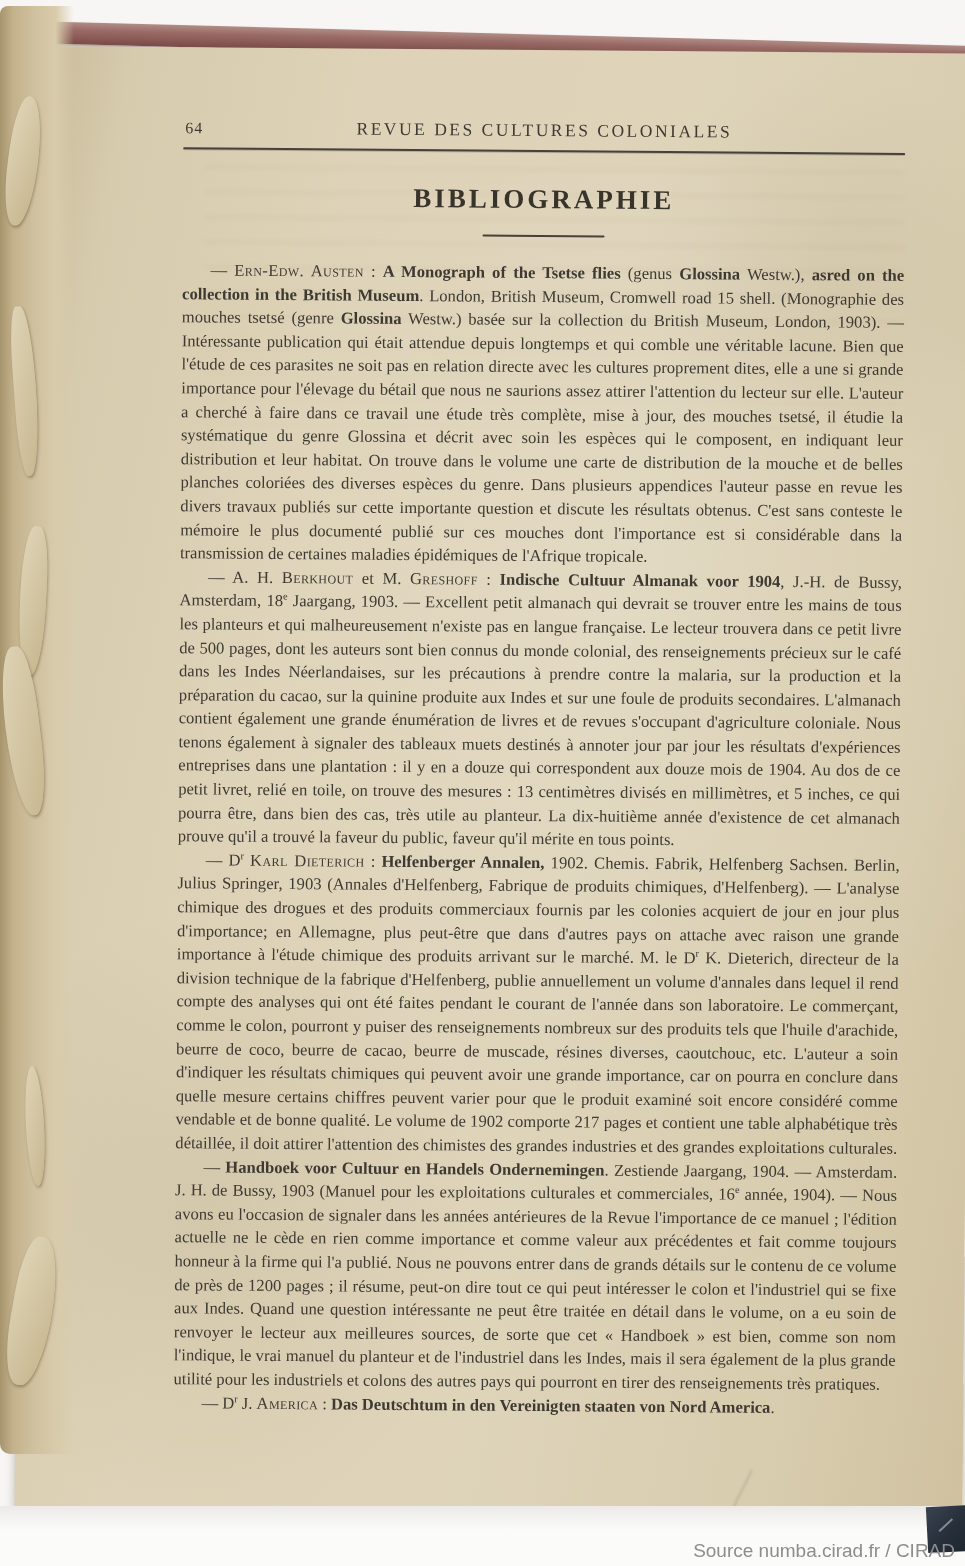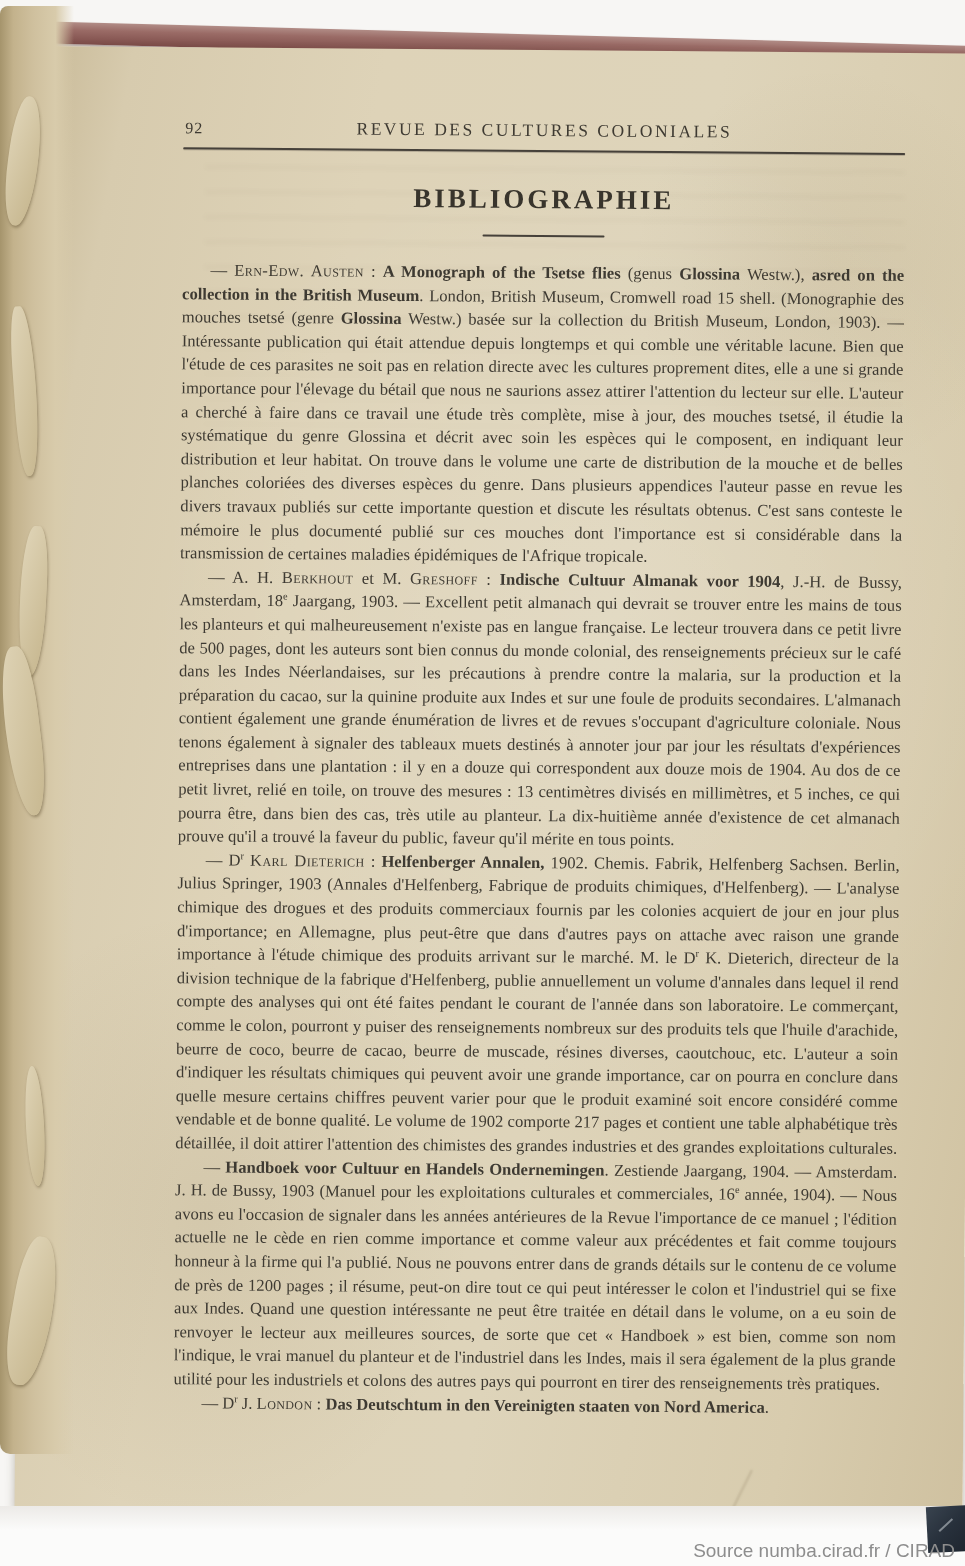--- a/index.html
+++ b/index.html
@@ -112,34 +112,34 @@
 <div class="scan">
 
   <div class="cover-band"></div>
 
   <div class="page">
     <div class="ghost"></div>
     <div class="ghost g2"></div>
 
     <div class="content">
       <div class="running-header">
-        <span class="page-number">92</span>
+        <span class="page-number">64</span>
         <span class="running-title">REVUE DES CULTURES COLONIALES</span>
       </div>
       <div class="header-rule"></div>
 
       <div class="section-title">BIBLIOGRAPHIE</div>
       <div class="section-rule"></div>
 
       <div class="entries">
           <p class="entry"><span>— </span><span class="seg-sc">Ern-Edw. Austen</span><span> : </span><span class="seg-b">A Monograph of the Tsetse flies</span><span> (genus </span><span class="seg-b">Glossina</span><span> Westw.), </span><span class="seg-b">asred on the collection in the British Museum</span><span>. London, British Museum, Cromwell road 15 shell. (Monographie des mouches tsetsé (genre </span><span class="seg-b">Glossina</span><span> Westw.) basée sur la collection du British Museum, London, 1903). — Intéressante publication qui était attendue depuis longtemps et qui comble une véritable lacune. Bien que l'étude de ces parasites ne soit pas en relation directe avec les cultures proprement dites, elle a une si grande importance pour l'élevage du bétail que nous ne saurions assez attirer l'attention du lecteur sur elle. L'auteur a cherché à faire dans ce travail une étude très complète, mise à jour, des mouches tsetsé, il étudie la systématique du genre Glossina et décrit avec soin les espèces qui le composent, en indiquant leur distribution et leur habitat. On trouve dans le volume une carte de distribution de la mouche et de belles planches coloriées des diverses espèces du genre. Dans plusieurs appendices l'auteur passe en revue les divers travaux publiés sur cette importante question et discute les résultats obtenus. C'est sans conteste le mémoire le plus documenté publié sur ces mouches dont l'importance est si considérable dans la transmission de certaines maladies épidémiques de l'Afrique tropicale.</span></p>
           <p class="entry"><span>— A. H. </span><span class="seg-sc">Berkhout</span><span> et M. </span><span class="seg-sc">Greshoff</span><span> : </span><span class="seg-b">Indische Cultuur Almanak voor 1904</span><span>, J.-H. de Bussy, Amsterdam, 18</span><span class="seg-sup">e</span><span> Jaargang, 1903. — Excellent petit almanach qui devrait se trouver entre les mains de tous les planteurs et qui malheureusement n'existe pas en langue française. Le lecteur trouvera dans ce petit livre de 500 pages, dont les auteurs sont bien connus du monde colonial, des renseignements précieux sur le café dans les Indes Néerlandaises, sur les précautions à prendre contre la malaria, sur la production et la préparation du cacao, sur la quinine produite aux Indes et sur une foule de produits secondaires. L'almanach contient également une grande énumération de livres et de revues s'occupant d'agriculture coloniale. Nous tenons également à signaler des tableaux muets destinés à annoter jour par jour les résultats d'expériences entreprises dans une plantation : il y en a douze qui correspondent aux douze mois de 1904. Au dos de ce petit livret, relié en toile, on trouve des mesures : 13 centimètres divisés en millimètres, et 5 inches, ce qui pourra être, dans bien des cas, très utile au planteur. La dix-huitième année d'existence de cet almanach prouve qu'il a trouvé la faveur du public, faveur qu'il mérite en tous points.</span></p>
           <p class="entry"><span>— D</span><span class="seg-sup">r</span><span> </span><span class="seg-sc">Karl Dieterich</span><span> : </span><span class="seg-b">Helfenberger Annalen,</span><span> 1902. Chemis. Fabrik, Helfenberg Sachsen. Berlin, Julius Springer, 1903 (Annales d'Helfenberg, Fabrique de produits chimiques, d'Helfenberg). — L'analyse chimique des drogues et des produits commerciaux fournis par les colonies acquiert de jour en jour plus d'importance; en Allemagne, plus peut-être que dans d'autres pays on attache avec raison une grande importance à l'étude chimique des produits arrivant sur le marché. M. le D</span><span class="seg-sup">r</span><span> K. Dieterich, directeur de la division technique de la fabrique d'Helfenberg, publie annuellement un volume d'annales dans lequel il rend compte des analyses qui ont été faites pendant le courant de l'année dans son laboratoire. Le commerçant, comme le colon, pourront y puiser des renseignements nombreux sur des produits tels que l'huile d'arachide, beurre de coco, beurre de cacao, beurre de muscade, résines diverses, caoutchouc, etc. L'auteur a soin d'indiquer les résultats chimiques qui peuvent avoir une grande importance, car on pourra en conclure dans quelle mesure certains chiffres peuvent varier pour que le produit examiné soit encore considéré comme vendable et de bonne qualité. Le volume de 1902 comporte 217 pages et contient une table alphabétique très détaillée, il doit attirer l'attention des chimistes des grandes industries et des grandes exploitations culturales.</span></p>
           <p class="entry"><span>— </span><span class="seg-b">Handboek voor Cultuur en Handels Ondernemingen</span><span>. Zestiende Jaargang, 1904. — Amsterdam. J. H. de Bussy, 1903 (Manuel pour les exploitations culturales et commerciales, 16</span><span class="seg-sup">e</span><span> année, 1904). — Nous avons eu l'occasion de signaler dans les années antérieures de la </span><span class="seg-i">Revue</span><span> l'importance de ce manuel ; l'édition actuelle ne le cède en rien comme importance et comme valeur aux précédentes et fait comme toujours honneur à la firme qui l'a publié. Nous ne pouvons entrer dans de grands détails sur le contenu de ce volume de près de 1200 pages ; il résume, peut-on dire tout ce qui peut intéresser le colon et l'industriel qui se fixe aux Indes. Quand une question intéressante ne peut être traitée en détail dans le volume, on a eu soin de renvoyer le lecteur aux meilleures sources, de sorte que cet « Handboek » est bien, comme son nom l'indique, le vrai manuel du planteur et de l'industriel dans les Indes, mais il sera également de la plus grande utilité pour les industriels et colons des autres pays qui pourront en tirer des renseignements très pratiques.</span></p>
-          <p class="entry"><span>— D</span><span class="seg-sup">r</span><span> J. </span><span class="seg-sc">London</span><span> : </span><span class="seg-b">Das Deutschtum in den Vereinigten staaten von Nord America</span><span>.</span></p>
+          <p class="entry"><span>— D</span><span class="seg-sup">r</span><span> J. </span><span class="seg-sc">America</span><span> : </span><span class="seg-b">Das Deutschtum in den Vereinigten staaten von Nord America</span><span>.</span></p>
         </div>
     </div>
 
     <div class="crease"></div>
   </div>
 
   <div class="spine-edge">
     <div class="tear t1"></div>
     <div class="tear t2"></div>
     <div class="tear t3"></div>

